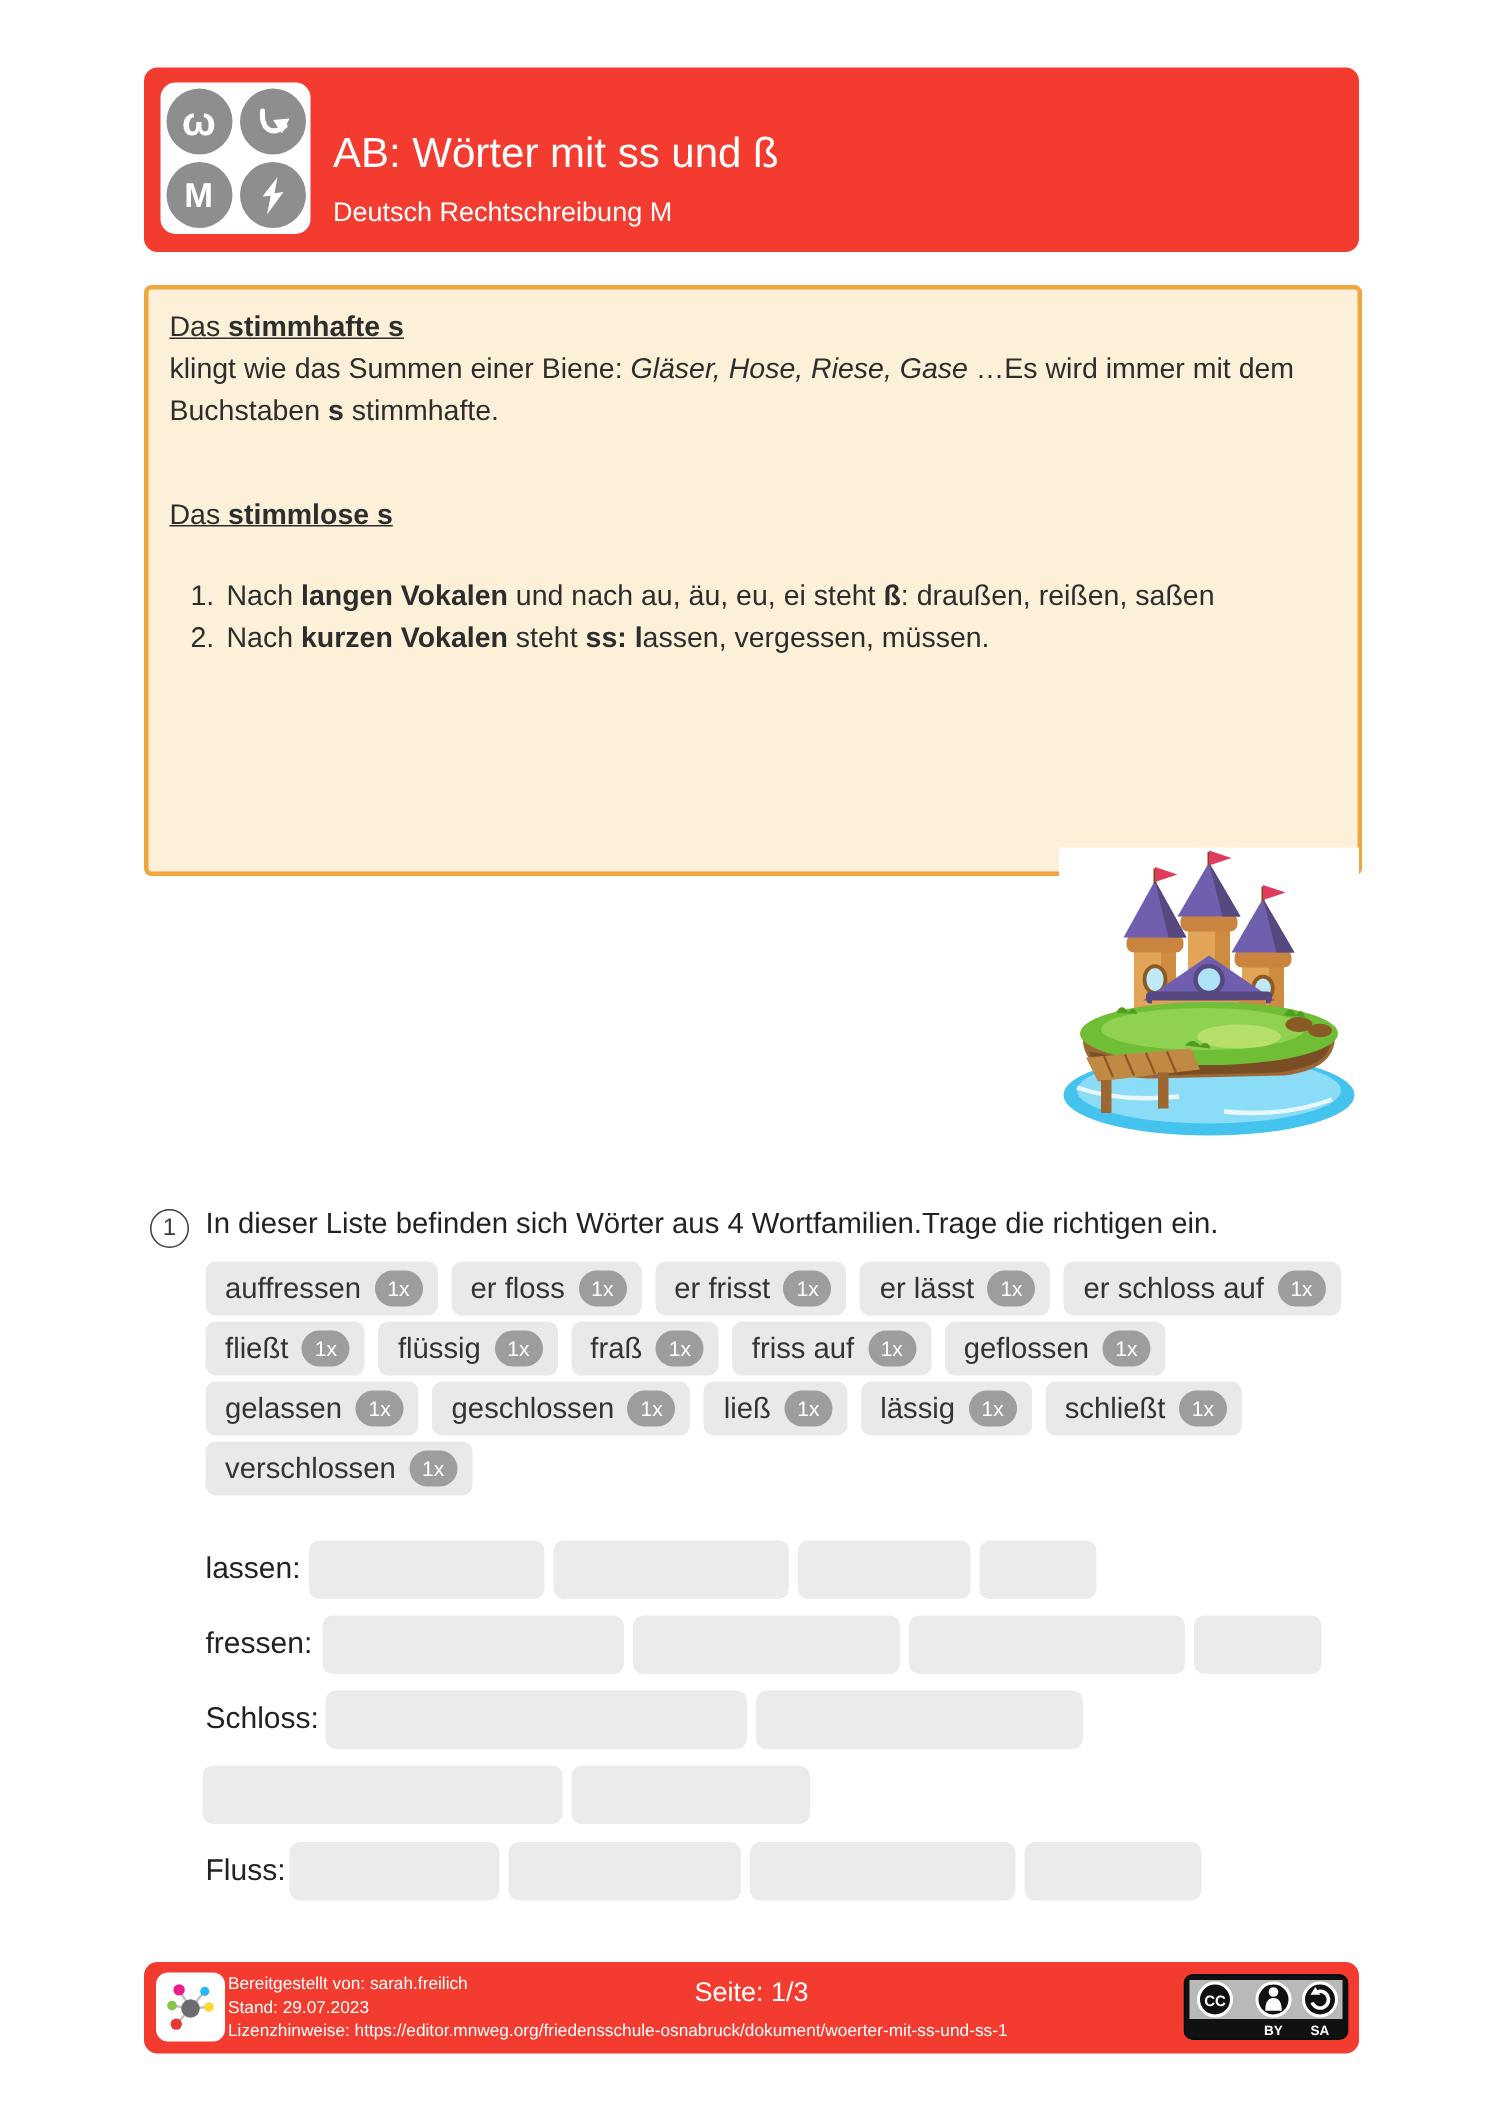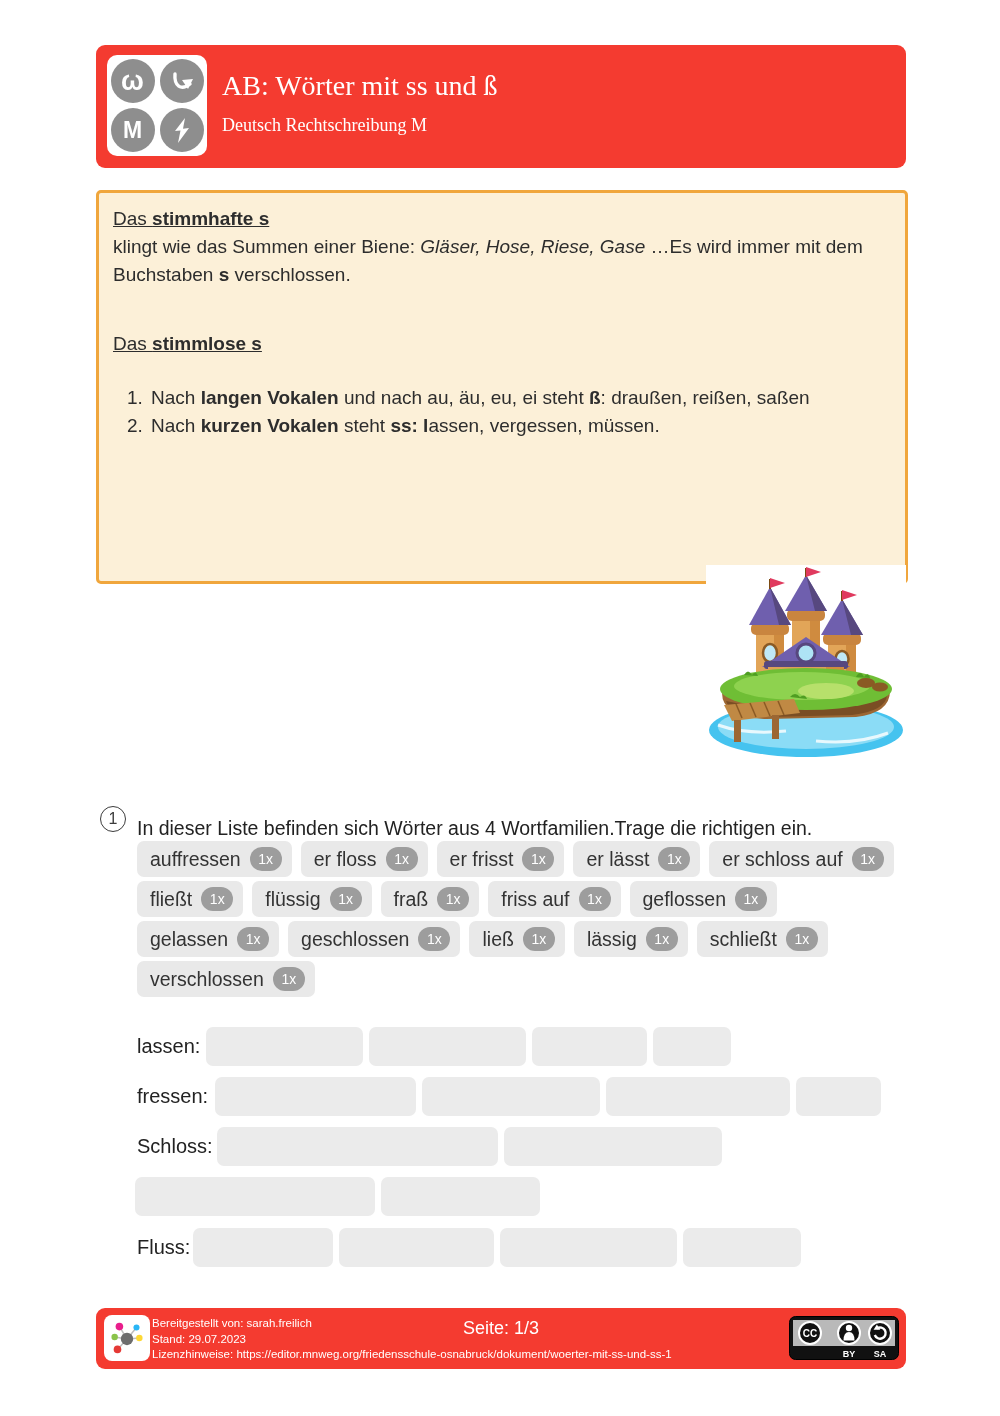--- a/index.html
+++ b/index.html
@@ -9,21 +9,21 @@
   
   .header{position:absolute;left:96px;top:45px;width:810px;height:123px;
           background:#f43b30;border-radius:9px;}
   .hlogo{position:absolute;left:11px;top:10px;width:100px;height:101px;background:#ffffff;
          border-radius:10px;display:grid;grid-template-columns:44px 44px;grid-template-rows:44px 44px;
          gap:5px;align-content:center;justify-content:center;}
   .lgc{width:44px;height:44px;border-radius:50%;background:#8e8e8e;display:flex;
        align-items:center;justify-content:center;color:#fff;}
   .lgc .om{font-size:27px;line-height:1;font-weight:bold;}
   .lgc .em{font-size:23px;line-height:1;font-weight:bold;}
-  .htitles{position:absolute;left:126px;top:24px;color:#ffffff;font-family:Liberation Serif, serif;}
+  .htitles{position:absolute;left:126px;top:40px;color:#ffffff;}
   .htitle{font-size:28px;line-height:34px;font-weight:400;}
   .hsub{font-size:18px;line-height:26px;margin-top:9px;}
 
   
   .infobox{position:absolute;left:96px;top:190px;width:812px;height:394px;box-sizing:border-box;
            background:#fcf0d8;border:3px solid #f0a63c;border-radius:5px;
            padding:12px 14px;font-size:19px;line-height:28px;overflow:hidden;}
   .ib-head{text-decoration:underline;}
   .ib-head .b{font-weight:bold;}
   .ib-p{width:778px;}
@@ -35,21 +35,21 @@
   .rule{display:flex;margin-left:14px;}
   .rule-num{width:24px;flex:none;}
 
   
   .castle{position:absolute;left:706px;top:565px;width:200px;height:196px;background:#ffffff;z-index:3;}
 
   
   .task-circle{position:absolute;left:100px;top:806px;width:26px;height:26px;border:1.6px solid #3c3c3c;
                border-radius:50%;box-sizing:border-box;display:flex;align-items:center;justify-content:center;
                font-size:16px;color:#3c3c3c;}
-  .task-instruction{position:absolute;left:137px;top:805px;font-size:19.5px;color:#222;margin-top:12px;}
+  .task-instruction{position:absolute;left:137px;top:805px;font-size:19.5px;color:#222;}
 
   .chips{position:absolute;left:137px;top:841px;width:790px;}
   .chip-row{display:flex;gap:9px;margin-bottom:4px;}
   .chip{display:inline-flex;align-items:center;background:#e9e9e9;border-radius:7px;
         height:36px;padding:0 10px 0 13px;gap:9px;}
   .chip-label{font-size:19.5px;color:#333;}
   .chip-badge{background:#9d9d9d;color:#ffffff;font-size:14px;line-height:1;
               border-radius:12px;padding:5px 8px;min-width:16px;text-align:center;}
 
   .cat-label{position:absolute;left:137px;height:39px;line-height:39px;font-size:20px;color:#222;}
@@ -90,21 +90,21 @@
       </span>
     </div>
     <div class="htitles">
       <div class="htitle">AB: Wörter mit ss und ß</div>
       <div class="hsub">Deutsch Rechtschreibung M</div>
     </div>
   </div>
 
   <div class="infobox">
     <div class="ib-head"><span>Das </span><span class="b">stimmhafte s</span></div>
-    <div class="ib-p"><span>klingt wie das Summen einer Biene: </span><span class="i">Gläser, Hose, Riese, Gase</span><span> …Es wird immer mit dem Buchstaben </span><span class="b">s</span><span> verschlossen.</span></div>
+    <div class="ib-p"><span>klingt wie das Summen einer Biene: </span><span class="i">Gläser, Hose, Riese, Gase</span><span> …Es wird immer mit dem Buchstaben </span><span class="b">s</span><span> stimmhafte.</span></div>
 
     <div class="ib-head mt-s2"><span>Das </span><span class="b">stimmlose s</span></div>
 
 
     <div class="rules-list">
       <div class="rule">
           <span class="rule-num">1.</span>
           <span><span>Nach </span><span class="b">langen Vokalen</span><span> und nach au, äu, eu, ei steht </span><span class="b">ß</span><span>: draußen, reißen, saßen</span></span>
         </div>
       <div class="rule">

